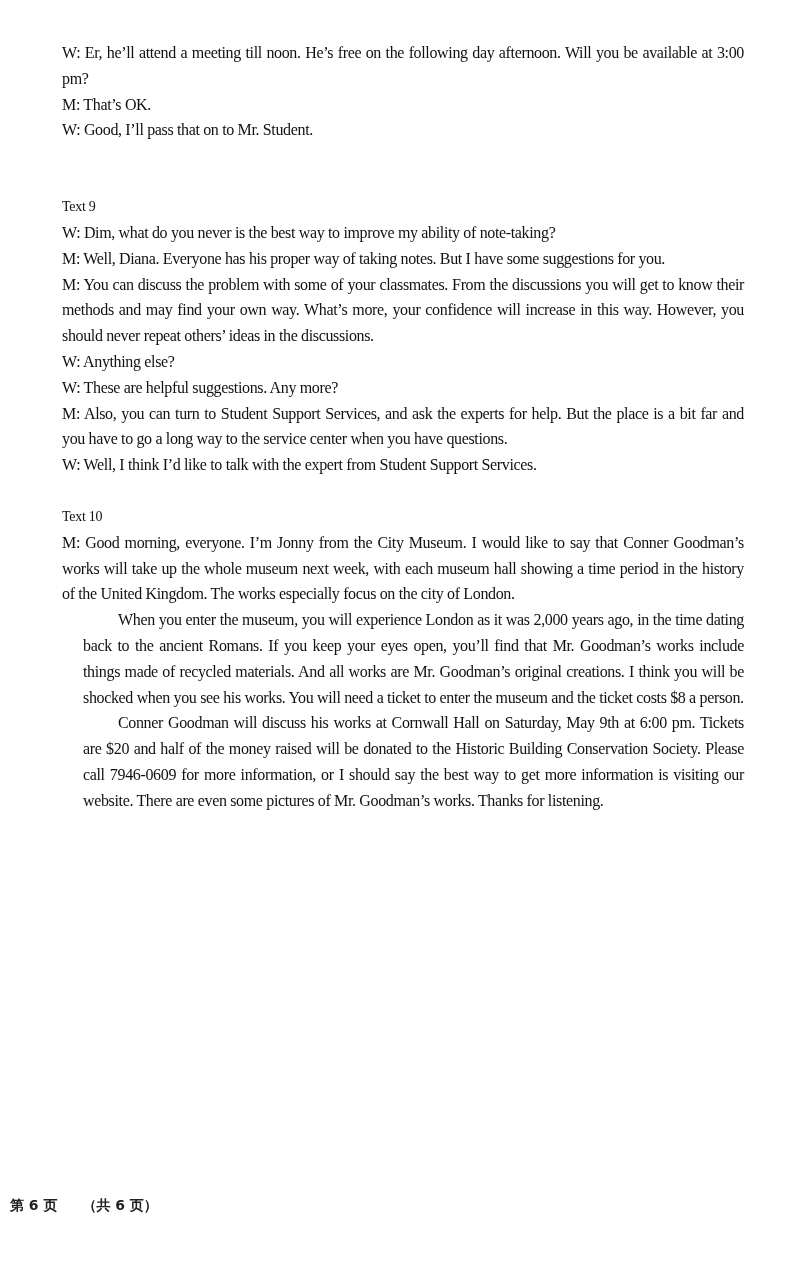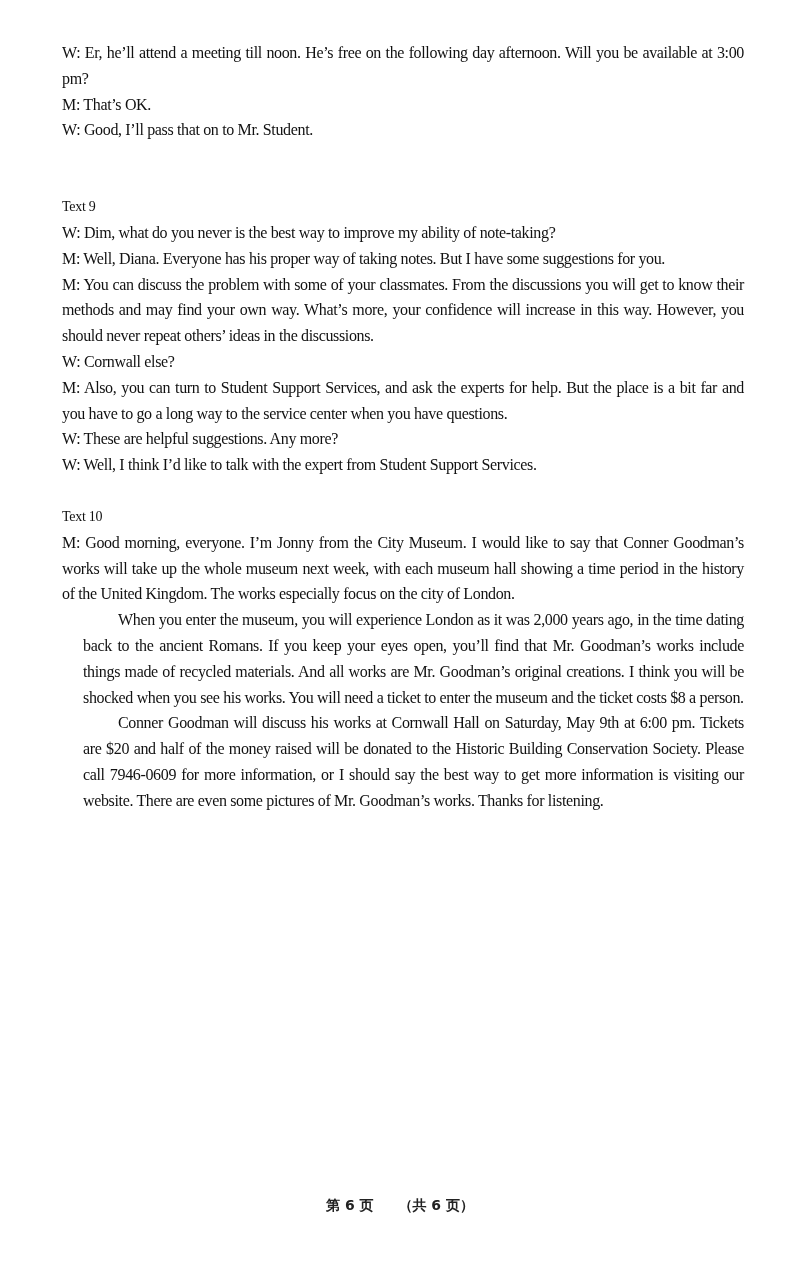--- a/index.html
+++ b/index.html
@@ -10,21 +10,21 @@
     .page { position: absolute; left: 62px; top: 40px; width: 682px; }
     .line {
       font-size: 16px; line-height: 25.8px; margin: 0;
       text-align: justify; letter-spacing: -0.35px;
     }
     .gap { height: 51px; }
     .gap2 { height: 26px; }
     .indent { text-indent: 35px; margin-left: 21px; }
     .heading { font-size: 14px; line-height: 25.8px; margin: 0; letter-spacing: -0.3px; }
     .footer {
-      position: absolute; top: 1197px; left: 0; width: 800px; text-align: center;
+      position: absolute; top: 1197px; left: 0; width: 800px; text-align: left;
       font-family: "DejaVu Sans", sans-serif; font-size: 14px; font-weight: bold; color: #222;
     }
     .footer span { margin: 0 10px; }
   </style>
 </head>
 <body>
 
 <div class="page">
   <div>
     <p class="line">W: Er, he’ll attend a meeting till noon. He’s free on the following day afternoon. Will you be available at 3:00 pm?</p>
@@ -32,23 +32,23 @@
     <p class="line">W: Good, I’ll pass that on to Mr. Student.</p>
   </div>
 
   <div class="gap"></div>
 
   <div>
     <p class="heading">Text 9</p>
     <p class="line">W: Dim, what do you never is the best way to improve my ability of note-taking?</p>
     <p class="line">M: Well, Diana. Everyone has his proper way of taking notes. But I have some suggestions for you.</p>
     <p class="line">M: You can discuss the problem with some of your classmates. From the discussions you will get to know their methods and may find your own way. What’s more, your confidence will increase in this way. However, you should never repeat others’ ideas in the discussions.</p>
-    <p class="line">W: Cornwall else?</p>
+    <p class="line">W: Anything else?</p>
+    <p class="line">W: These are helpful suggestions. Any more?</p>
     <p class="line">M: Also, you can turn to Student Support Services, and ask the experts for help. But the place is a bit far and you have to go a long way to the service center when you have questions.</p>
-    <p class="line">W: These are helpful suggestions. Any more?</p>
     <p class="line">W: Well, I think I’d like to talk with the expert from Student Support Services.</p>
   </div>
 
   <div class="gap2"></div>
 
   <div>
     <p class="heading">Text 10</p>
     <p class="line">M: Good morning, everyone. I’m Jonny from the City Museum. I would like to say that Conner Goodman’s works will take up the whole museum next week, with each museum hall showing a time period in the history of the United Kingdom. The works especially focus on the city of London.</p>
     <p class="line indent">When you enter the museum, you will experience London as it was 2,000 years ago, in the time dating back to the ancient Romans. If you keep your eyes open, you’ll find that Mr. Goodman’s works include things made of recycled materials. And all works are Mr. Goodman’s original creations. I think you will be shocked when you see his works. You will need a ticket to enter the museum and the ticket costs $8 a person.</p>
     <p class="line indent">Conner Goodman will discuss his works at Cornwall Hall on Saturday, May 9th at 6:00 pm. Tickets are $20 and half of the money raised will be donated to the Historic Building Conservation Society. Please call 7946-0609 for more information, or I should say the best way to get more information is visiting our website. There are even some pictures of Mr. Goodman’s works. Thanks for listening.</p>

